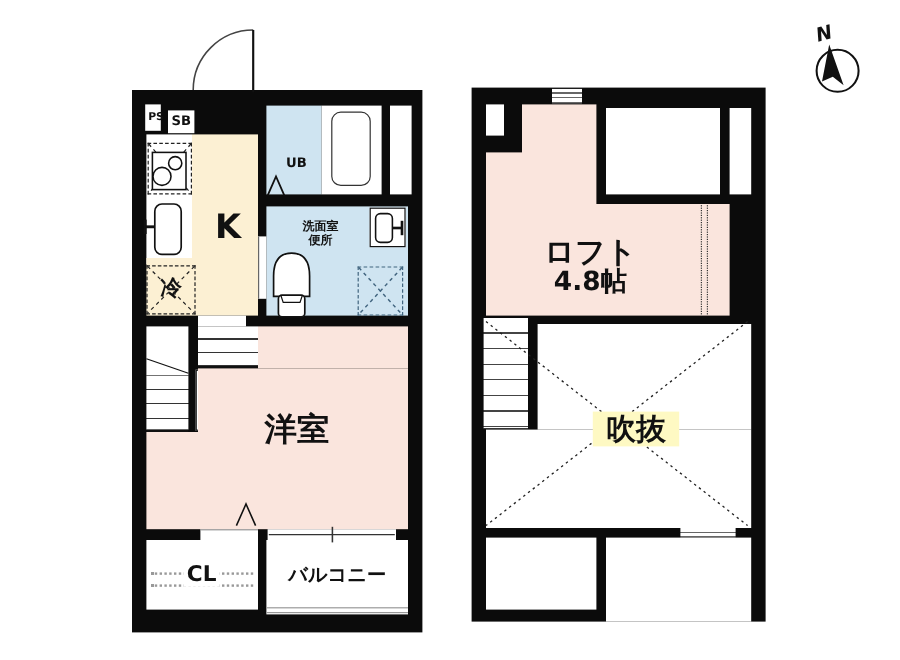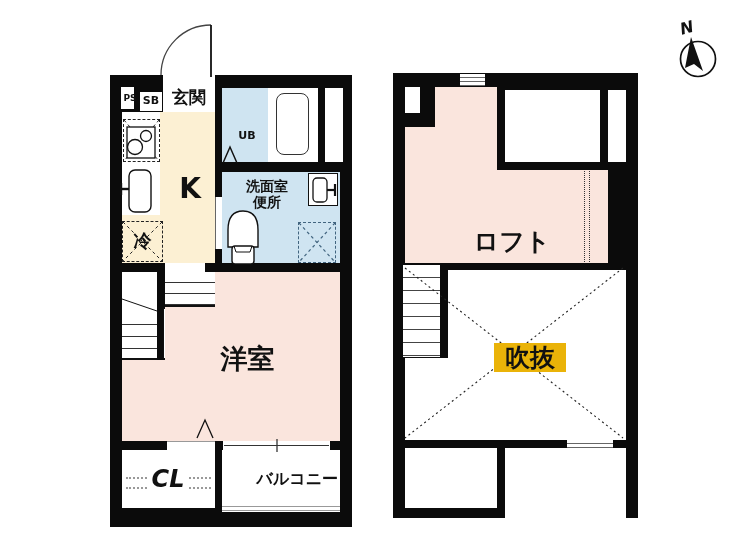--- a/index.html
+++ b/index.html
@@ -22,23 +22,20 @@
   .vdot{border-left:1.5px dotted #333;width:0;}
   svg{position:absolute;left:0;top:0;}
 </style>
 </head>
 <body>
 
 <div id="canvas">
 
   <div class="abs wall" style="left:110px;top:75px;width:242px;height:452px;"></div>
 
-  <div class="abs white lbl" style="left:163px;top:75px;width:52px;height:37px;font-size:17px;padding-top:9px;">
-    <span>玄関</span>
-  </div>
   <div class="abs white lbl" style="left:121px;top:87px;width:13px;height:22px;font-size:9px;">
     <span style="display:block;width:8px;word-break:break-all;line-height:10px;">PS</span>
   </div>
   <div class="abs white lbl" style="left:140px;top:92px;width:22px;height:19px;font-size:11px;">
     <span>SB</span>
   </div>
 
   <div class="abs white" style="left:122px;top:112px;width:38px;height:108px;"></div>
   <div class="abs beige" style="left:160px;top:112px;width:55px;height:151px;"></div>
   <div class="abs beige" style="left:122px;top:215px;width:38px;height:48px;"></div>
@@ -52,21 +49,21 @@
 
   <div class="abs blue" style="left:222px;top:88px;width:46px;height:74px;"></div>
   <div class="abs lbl" style="left:229px;top:124px;width:36px;height:24px;font-size:11px;">
     <span>UB</span>
   </div>
   <div class="abs white" style="left:268px;top:88px;width:50px;height:74px;"></div>
   <div class="abs white" style="left:276px;top:93px;width:33px;height:62px;border:1.5px solid #333;border-radius:8px;"></div>
   <div class="abs white" style="left:325px;top:88px;width:18px;height:74px;"></div>
 
   <div class="abs blue" style="left:222px;top:172px;width:118px;height:91px;"></div>
-  <div class="abs lbl" style="left:232px;top:174px;width:70px;height:42px;font-size:14px;">
+  <div class="abs lbl" style="left:232px;top:174px;width:70px;height:42px;font-size:10px;">
     <span style="white-space:normal;">
       <span style="display:block;">洗面室</span>
       <span style="display:block;">便所</span>
     </span>
   </div>
   <div class="abs white" style="left:308px;top:173px;width:30px;height:33px;border:1.2px solid #111;"></div>
   <div class="abs" style="left:298px;top:222px;width:38px;height:41px;border:1.5px dashed #41647f;"></div>
   <div class="abs white" style="left:215px;top:197px;width:7px;height:52px;border-left:1px solid #666;"></div>
 
   <div class="abs white" style="left:165px;top:263px;width:40px;height:9px;"></div>
@@ -82,42 +79,43 @@
     <span style="white-space:normal;text-align:right;">
       <span style="display:block;">洋室</span>
     </span>
   </div>
 
   <div class="abs white" style="left:167px;top:441px;width:48px;height:9px;border-top:1px solid #999;"></div>
   <div class="abs white" style="left:223px;top:441px;width:107px;height:9px;"></div>
   <div class="abs white" style="left:122px;top:450px;width:93px;height:58px;"></div>
   <div class="abs dotline" style="left:126px;top:477px;width:85px;"></div>
   <div class="abs dotline" style="left:126px;top:487px;width:85px;"></div>
-  <div class="abs lbl" style="left:138px;top:462px;width:60px;height:34px;font-size:24px;font-style:italic;">
+  <div class="abs lbl" style="left:138px;top:462px;width:60px;height:34px;font-size:18px;">
     <span style="background:#fff;padding:0 3px;">CL</span>
   </div>
   <div class="abs white" style="left:222px;top:450px;width:118px;height:62px;"></div>
   <div class="abs" style="left:222px;top:506px;width:118px;height:1px;background:#999;"></div>
   <div class="abs" style="left:222px;top:510px;width:118px;height:1px;background:#999;"></div>
-  <div class="abs lbl" style="left:224px;top:466px;width:114px;height:26px;font-size:16px;justify-content:flex-end;">
+  <div class="abs lbl" style="left:224px;top:466px;width:114px;height:26px;font-size:16px;">
     <span>バルコニー</span>
   </div>
 
   <div class="abs wall" style="left:393px;top:73px;width:245px;height:445px;"></div>
 
   <div class="abs pink" style="left:435px;top:87px;width:62px;height:83px;"></div>
   <div class="abs pink" style="left:405px;top:127px;width:30px;height:43px;"></div>
   <div class="abs pink" style="left:405px;top:170px;width:203px;height:93px;"></div>
   <div class="abs white" style="left:405px;top:87px;width:15px;height:26px;"></div>
   <div class="abs white" style="left:505px;top:90px;width:95px;height:72px;"></div>
   <div class="abs white" style="left:608px;top:90px;width:18px;height:72px;"></div>
   <div class="abs winstripe" style="left:460px;top:74px;width:25px;height:12px;"></div>
-  <div class="abs lbl" style="left:464px;top:192px;width:96px;height:60px;font-size:25px;margin-top:20px;">
+  <div class="abs lbl" style="left:444px;top:192px;width:96px;height:60px;font-size:25px;">
     <span style="white-space:normal;">
       <span style="display:block;">ロフト</span>
+      <span style="display:block;font-size:22px;">4.8帖</span>
     </span>
   </div>
   <div class="abs vdot" style="left:584px;top:171px;height:91px;"></div>
   <div class="abs vdot" style="left:589px;top:171px;height:91px;"></div>
 
   <div class="abs treads-f2" style="left:403px;top:265px;width:37px;height:93px;"></div>
   <div class="abs white" style="left:448px;top:270px;width:178px;height:88px;"></div>
   <div class="abs white" style="left:405px;top:358px;width:221px;height:82px;"></div>
   <div class="abs winstripe" style="left:567px;top:440px;width:46px;height:8px;"></div>
   <div class="abs white" style="left:405px;top:448px;width:92px;height:60px;"></div>
@@ -182,17 +180,17 @@
       <line x1="623" y1="268" x2="405" y2="438" stroke="#222" stroke-width="1.1" stroke-dasharray="2 3"></line>
     </g>
 
     <g>
       <circle cx="698" cy="59" r="17.5" fill="#fff" stroke="#111" stroke-width="1.7"></circle>
       <polygon points="691,37 703,71 694,64 685,68" fill="#111"></polygon>
       <text x="680" y="34" font-size="16" font-style="italic" font-weight="bold" fill="#111" transform="rotate(-15 684 28)">N</text>
     </g>
   </svg>
 
-  <div class="abs lbl" style="left:494px;top:343px;width:72px;height:29px;font-size:25px;background:#eab308;">
+  <div class="abs lbl" style="left:494px;top:343px;width:72px;height:29px;font-size:25px;background:#fef9c3;">
     <span>吹抜</span>
   </div>
 
 </div>
 
 </body></html>

